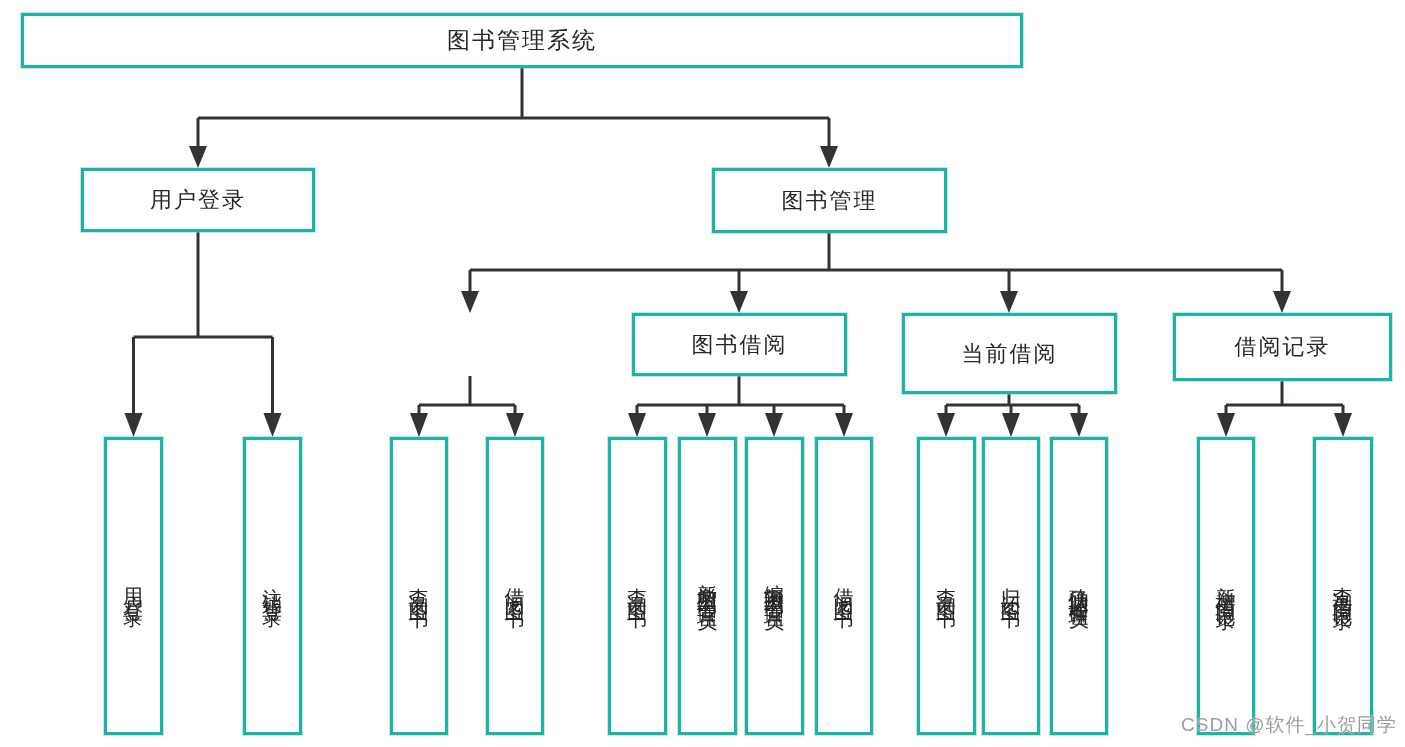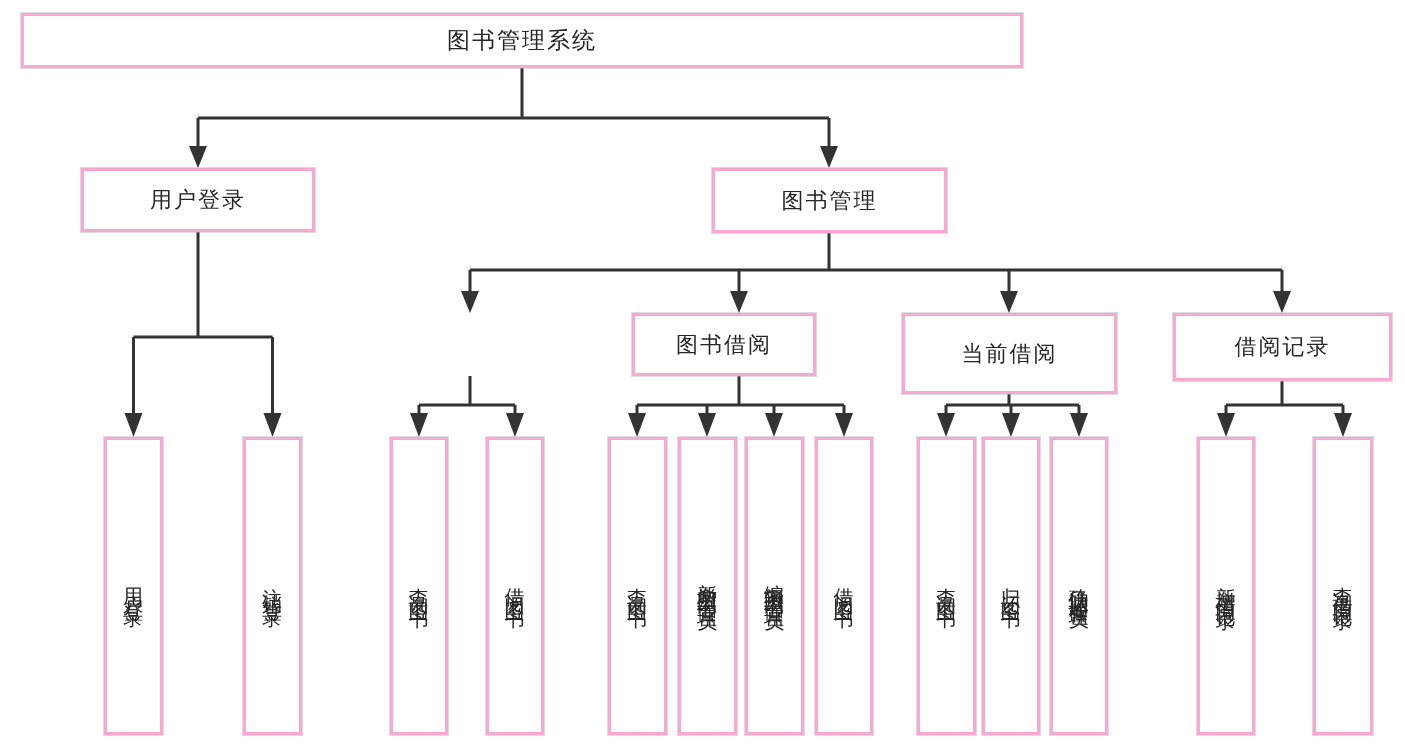--- a/index.html
+++ b/index.html
@@ -19,21 +19,21 @@
     position: absolute;
     left: 0;
     top: 0;
     width: 1405px;
     height: 747px;
     pointer-events: none;
   }
   .node {
     position: absolute;
     box-sizing: border-box;
-    border: 3px solid #f9a8d4;
+    border: 3px solid #14b8a6;
     background: #ffffff;
     color: #262626;
     display: flex;
     align-items: center;
     justify-content: center;
     box-shadow: 0 0 0 1px rgba(180,180,180,0.45);
   }
   .h-node {
     font-size: 22px;
     letter-spacing: 2px;
@@ -104,21 +104,21 @@
       <polygon points="1217,413 1235,413 1226,437"></polygon>
       <polygon points="1334,413 1352,413 1343,437"></polygon>
     </g>
   </svg>
 
   <div class="node h-node root-node" style="left:21px; top:13px; width:1002px; height:55px;">图书管理系统</div>
 
   <div class="node h-node" style="left:81px; top:168px; width:234px; height:64px;">用户登录</div>
   <div class="node h-node" style="left:712px; top:168px; width:235px; height:65px;">图书管理</div>
 
-  <div class="node h-node" style="left:632px; top:313px; width:184px; height:63px;">图书借阅</div>
+  <div class="node h-node" style="left:632px; top:313px; width:215px; height:63px;">图书借阅</div>
   <div class="node h-node" style="left:902px; top:313px; width:215px; height:81px;">当前借阅</div>
   <div class="node h-node" style="left:1173px; top:313px; width:219px; height:68px;">借阅记录</div>
 
   <div class="node v-node" style="left:104px; top:437px; width:59px; height:298px;">用户登录</div>
   <div class="node v-node" style="left:243px; top:437px; width:59px; height:298px;">注销登录</div>
 
   <div class="node v-node" style="left:390px; top:437px; width:58px; height:298px;">查询图书</div>
   <div class="node v-node" style="left:486px; top:437px; width:58px; height:298px;">借阅图书</div>
 
   <div class="node v-node" style="left:608px; top:437px; width:59px; height:298px;">查询图书</div>
@@ -126,14 +126,15 @@
   <div class="node v-node" style="left:745px; top:437px; width:59px; height:298px; letter-spacing:4px;">编辑图书（管理员）</div>
   <div class="node v-node" style="left:815px; top:437px; width:58px; height:298px;">借阅图书</div>
 
   <div class="node v-node" style="left:917px; top:437px; width:59px; height:298px;">查询图书</div>
   <div class="node v-node" style="left:982px; top:437px; width:58px; height:298px;">归还图书</div>
   <div class="node v-node" style="left:1050px; top:437px; width:58px; height:298px; letter-spacing:3px;">确认归还（管理员）</div>
 
   <div class="node v-node" style="left:1197px; top:437px; width:58px; height:298px; letter-spacing:5px;">新增借阅记录</div>
   <div class="node v-node" style="left:1313px; top:437px; width:60px; height:298px; letter-spacing:5px;">查询借阅记录</div>
 
+  <div class="watermark">CSDN @软件_小贺同学</div>
 
 </div>
 
 </body></html>

